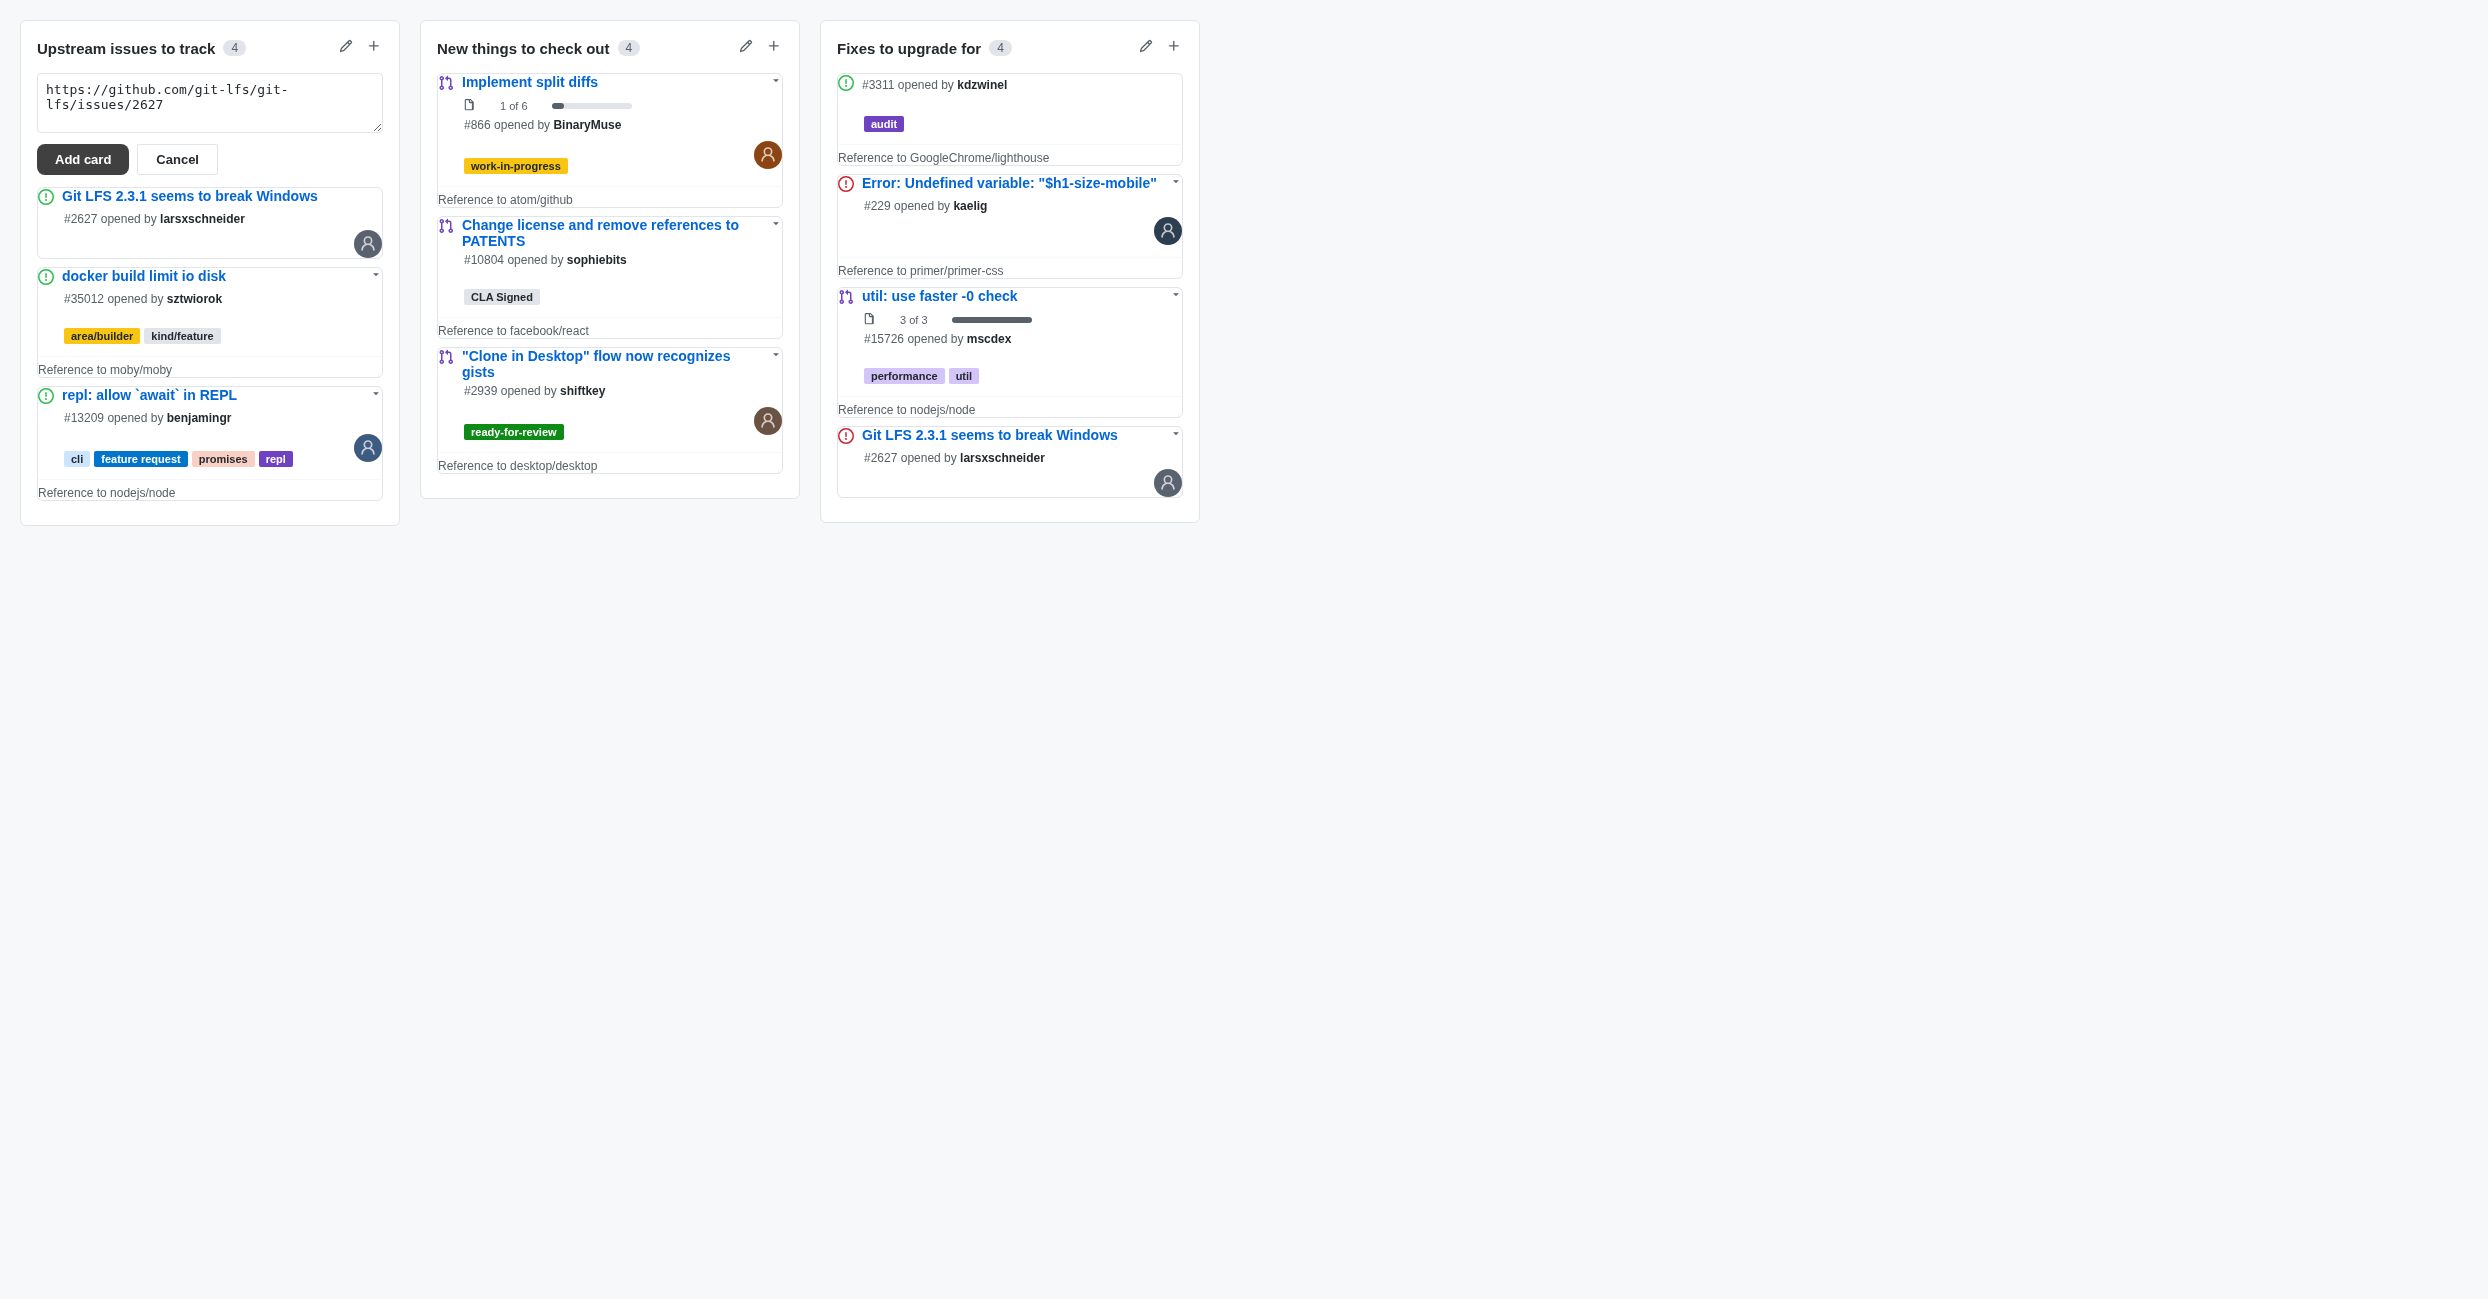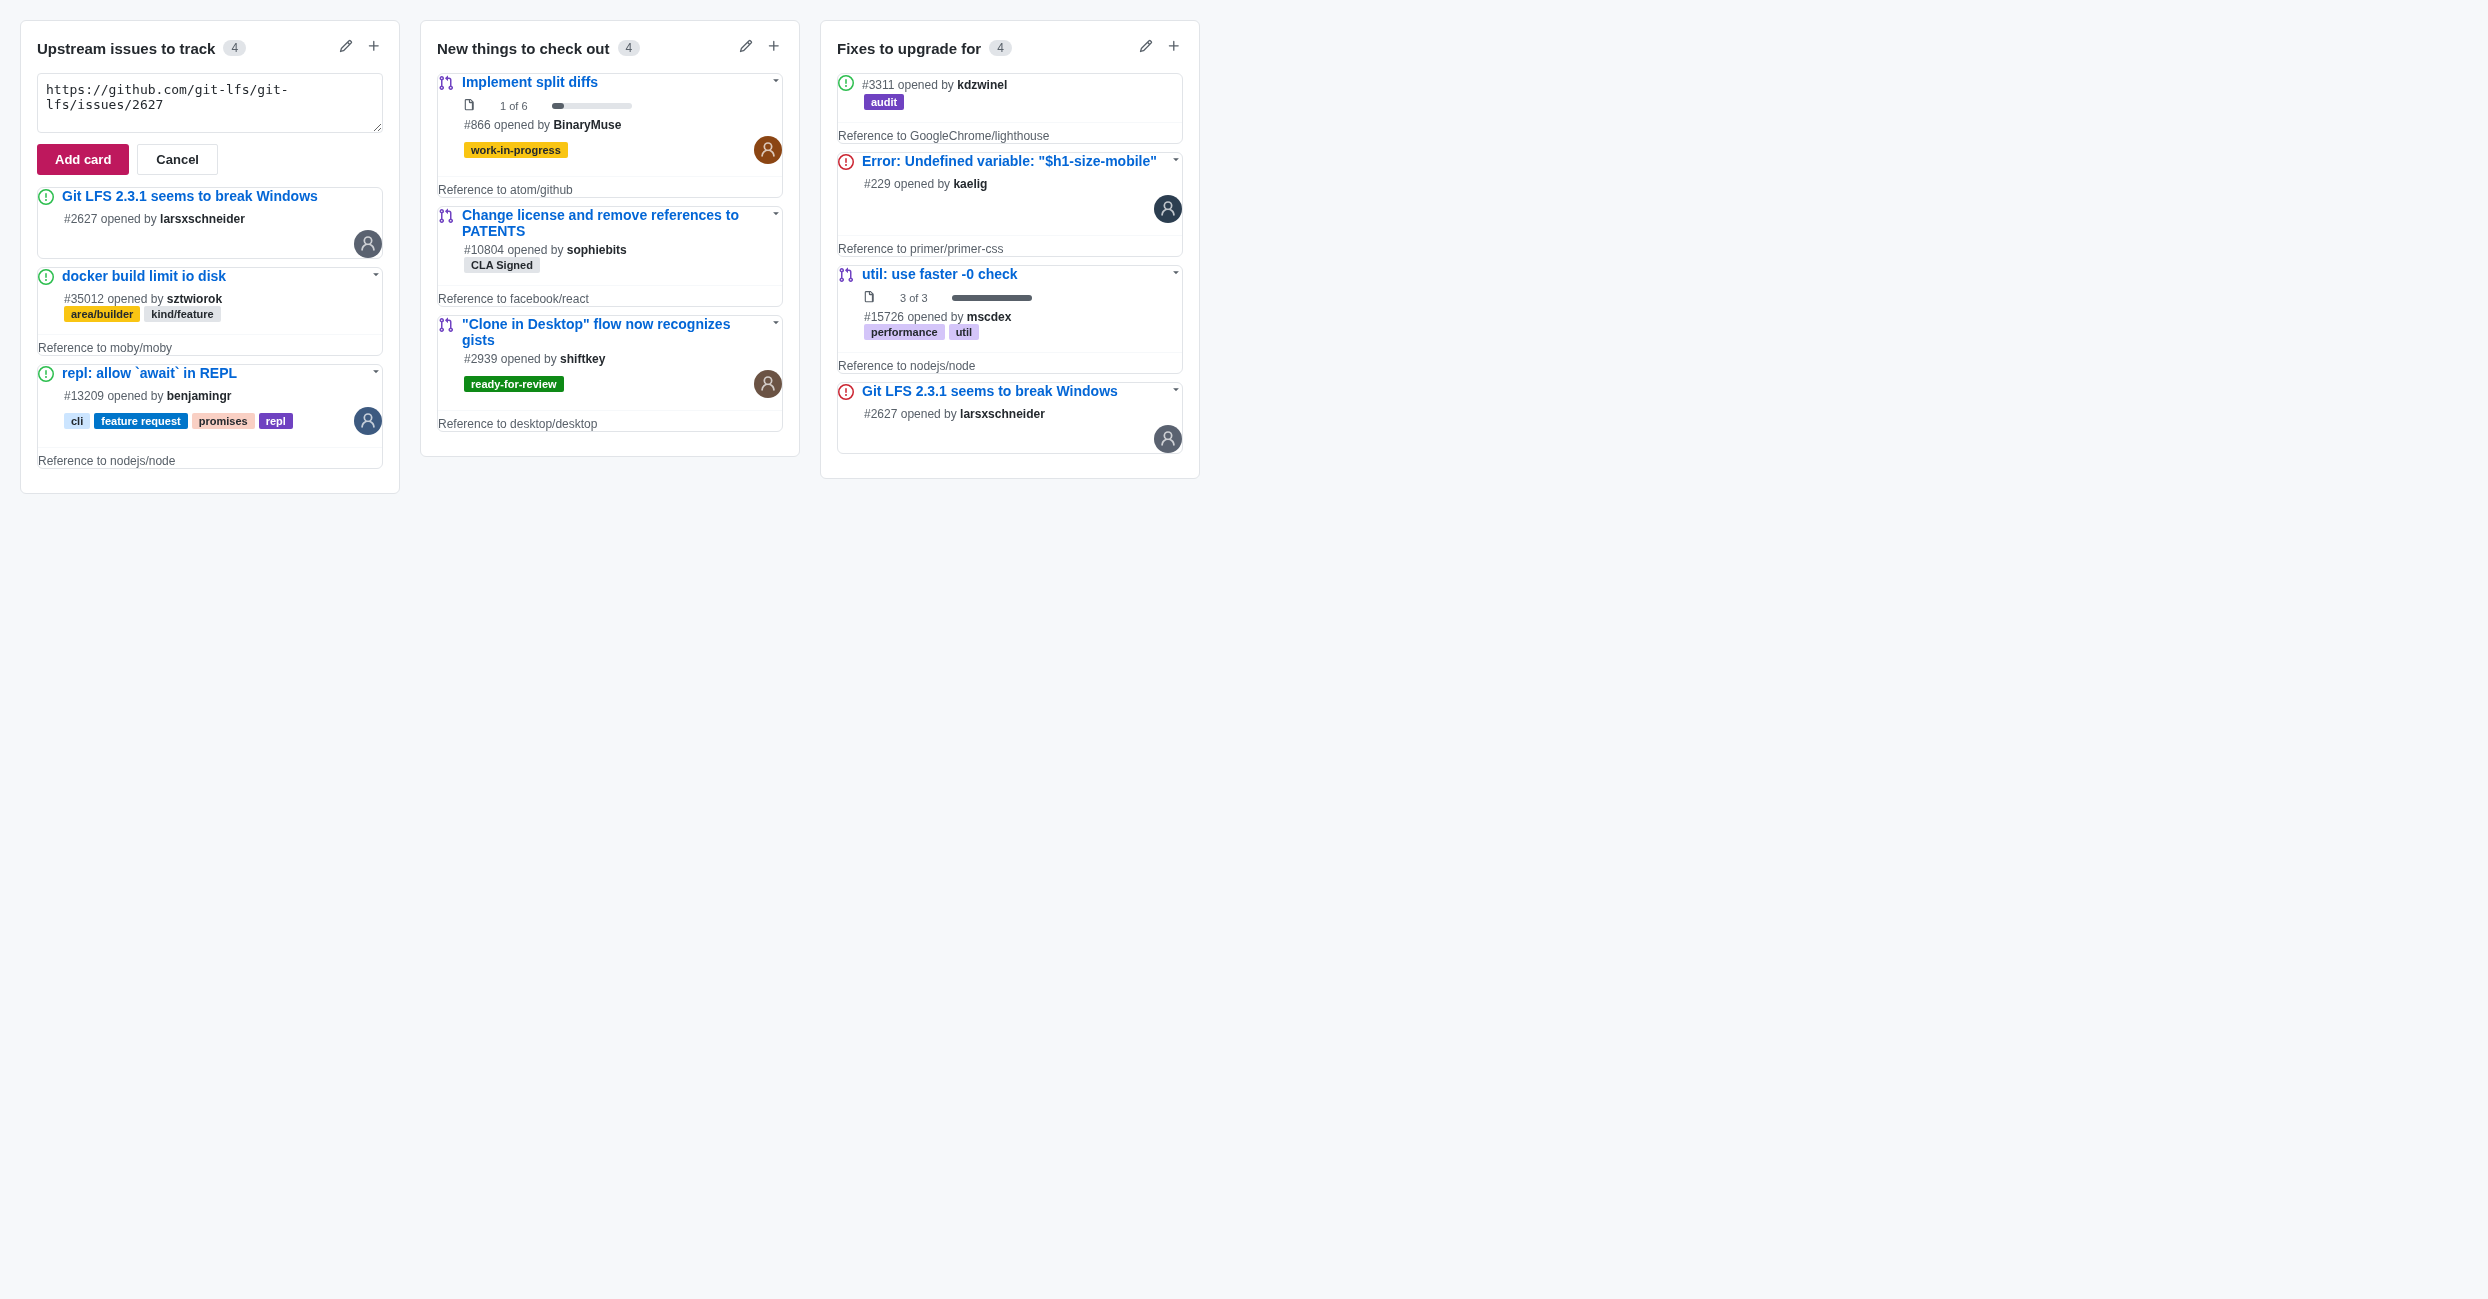--- a/index.html
+++ b/index.html
@@ -67,24 +67,24 @@
       min-height: 60px;
       color: #24292e;
       outline: none;
     }
     .add-card-buttons {
       display: flex;
       gap: 8px;
       margin-top: 8px;
     }
     .btn-green {
-      background: #be185d;
+      background: #404040;
       color: #fff;
       border: none;
-      border-radius: 3px;
+      border-radius: 8px;
       padding: 1px 18px;
       font-size: 13px;
       font-weight: 600;
       cursor: pointer;
     }
     .btn-cancel {
       background: #fff;
       color: #24292e;
       border: 1px solid #e1e4e8;
       border-radius: 2px;
@@ -127,21 +127,21 @@
       font-size: 12px;
       color: #586069;
       margin-top: 4px;
       margin-left: 26px;
     }
     .card-meta strong { color: #24292e; }
     .card-labels {
       display: flex;
       flex-wrap: wrap;
       gap: 4px;
-      margin-top: 0;
+      margin-top: 22px;
       margin-left: 26px;
       align-items: center;
     }
     .label {
       border-radius: 2px;
       padding: 2px 7px;
       font-size: 11px;
       font-weight: 600;
     }
     .label-yellow { background: #f9c513; color: #24292e; }

